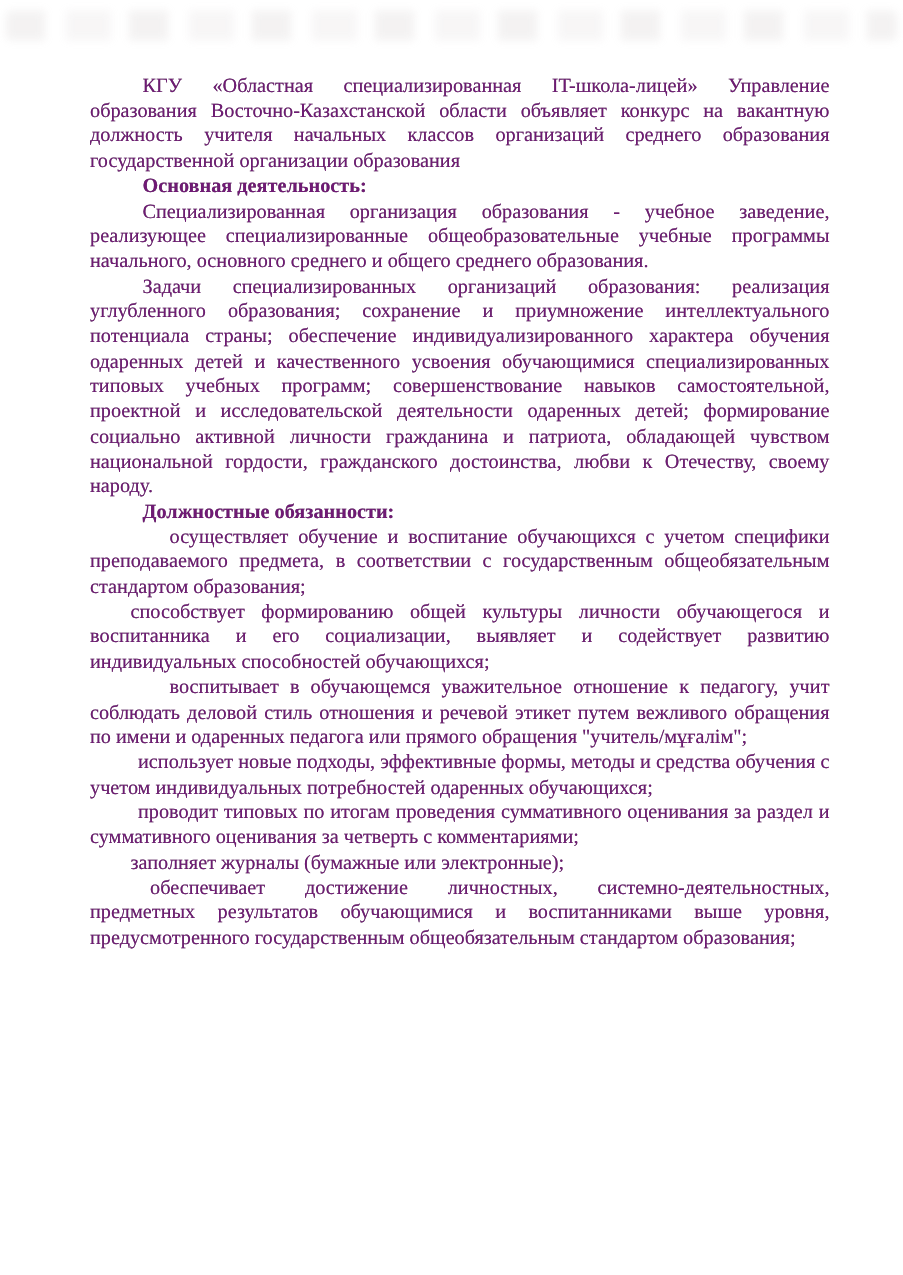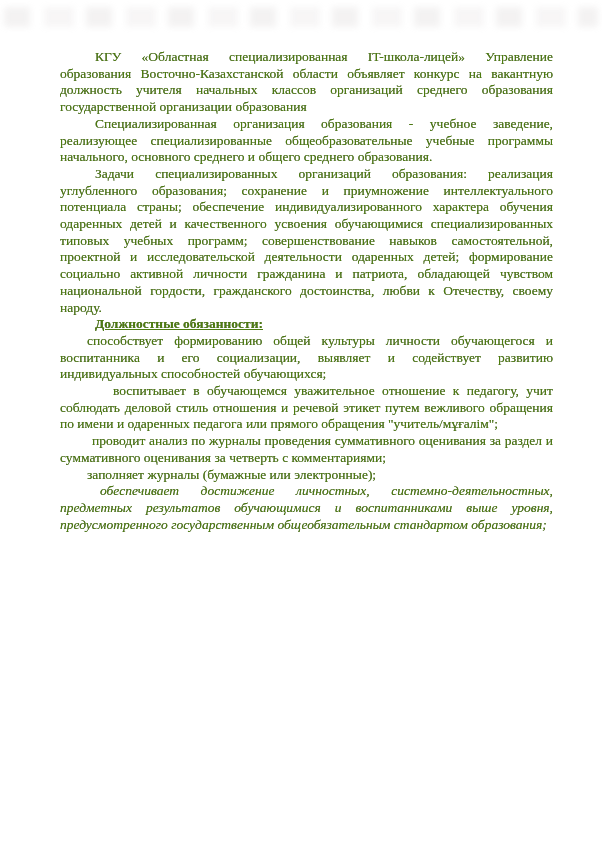--- a/index.html
+++ b/index.html
@@ -7,21 +7,21 @@
     padding: 0;
     background: #ffffff;
   }
   .page {
     position: relative;
     width: 602px;
     height: 752px;
     background: #ffffff;
     overflow: hidden;
     font-family: "Liberation Serif", "DejaVu Serif", serif;
-    color: #4d7c0f;
+    color: #701a75;
   }
   
   .scan-artifact {
     position: absolute;
     top: 7px;
     left: 4px;
     width: 594px;
     height: 20px;
     background: repeating-linear-gradient(
       90deg,
@@ -45,55 +45,58 @@
     text-shadow: 0 0 0.3px rgba(34, 34, 34, 0.65);
   }
   .content p {
     margin: 0;
     padding: 0;
   }
   .ind-std { text-indent: 35px; }
   .ind-sm  { text-indent: 27px; }
   .ind-md  { text-indent: 32px; }
   .ind-lg  { text-indent: 53px; }
-  .ind-xl  { text-indent: 40px; font-style: italic; }
+  .ind-xl  { text-indent: 40px; }
   .bold { font-weight: bold; }
   .left-align { text-align: left; }
-  .u { text-decoration: underline; }
+  .u { }
   .kv-value { margin-left: 7px; }
 </style>
 </head>
 <body>
 
 <div class="page">
 
   <div class="scan-artifact"></div>
 
   <div class="content">
 
     <p class="ind-std">КГУ «Областная специализированная IT-школа-лицей» Управление образования Восточно-Казахстанской области объявляет конкурс на вакантную должность учителя начальных классов организаций среднего образования государственной организации образования</p>
 
+    <p class="ind-std bold left-align">Основная деятельность:</p>
 
     <p class="ind-std">Специализированная организация образования - учебное заведение, реализующее специализированные общеобразовательные учебные программы начального, основного среднего и общего среднего образования.</p>
 
 
     <p class="ind-std">Задачи специализированных организаций образования: реализация углубленного образования; сохранение и приумножение интеллектуального потенциала страны; обеспечение индивидуализированного характера обучения одаренных детей и качественного усвоения обучающимися специализированных типовых учебных программ; совершенствование навыков самостоятельной, проектной и исследовательской деятельности одаренных детей;  формирование социально активной личности гражданина и патриота, обладающей чувством национальной гордости, гражданского достоинства, любви к Отечеству, своему народу.</p>
 
 
     <p class="ind-std bold left-align">
       <span class="u">Должностные обязанности:</span>
     </p>
 
+    <p class="ind-lg">осуществляет обучение и воспитание обучающихся с учетом специфики преподаваемого предмета, в соответствии с государственным общеобязательным стандартом образования;</p>
 
     <p class="ind-sm">способствует формированию общей культуры личности обучающегося и воспитанника и его социализации, выявляет и содействует развитию индивидуальных способностей обучающихся;</p>
 
     <p class="ind-lg">воспитывает в обучающемся уважительное отношение к педагогу, учит соблюдать деловой стиль отношения и речевой этикет путем вежливого обращения по имени и одаренных педагога или прямого обращения "учитель/мұғалім";</p>
 
+    <p class="ind-md">использует новые подходы, эффективные формы, методы и средства обучения с учетом индивидуальных потребностей одаренных обучающихся;</p>
 
 
-    <p class="ind-md">проводит анализ по журналы проведения суммативного оценивания за раздел и суммативного оценивания за четверть с комментариями;</p>
+    <p class="ind-md">проводит типовых по итогам проведения суммативного оценивания за раздел и суммативного оценивания за четверть с комментариями;</p>
 
     <p class="ind-sm">заполняет журналы (бумажные или электронные);</p>
 
     <p class="ind-xl">обеспечивает достижение личностных, системно-деятельностных, предметных результатов обучающимися и воспитанниками выше уровня, предусмотренного государственным общеобязательным стандартом образования;</p>
 
   </div>
 </div>
 
 </body></html>

